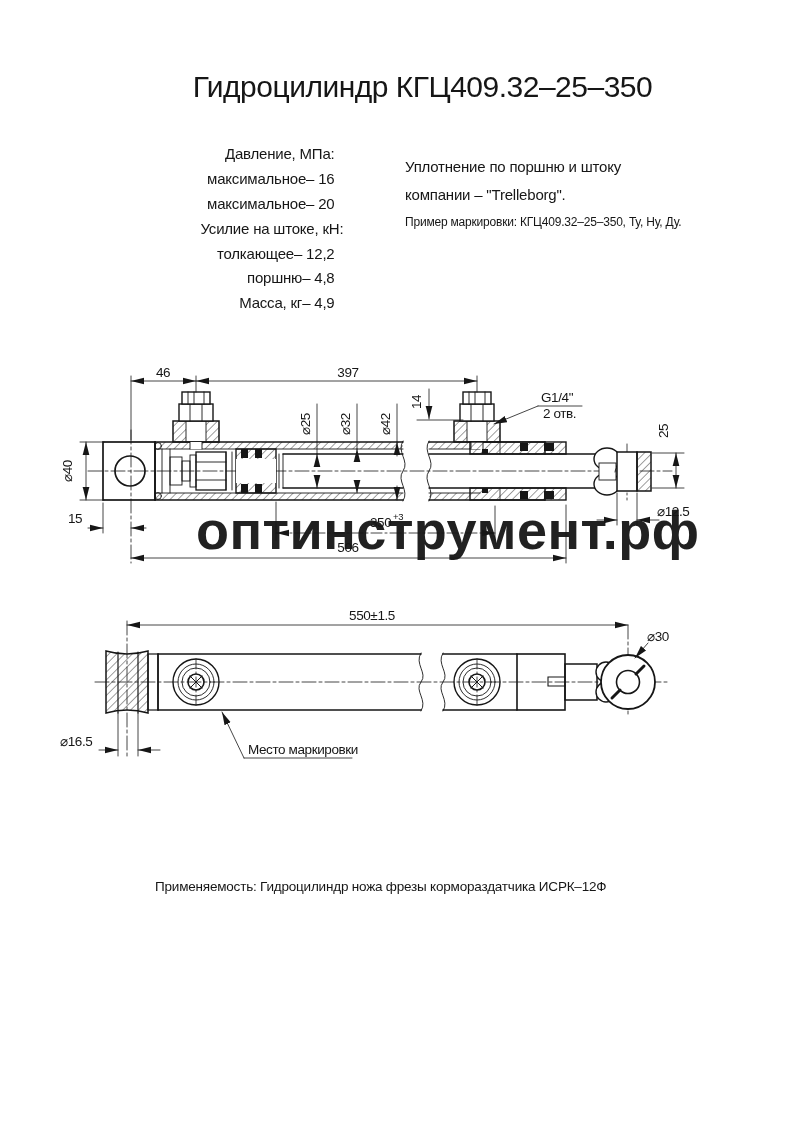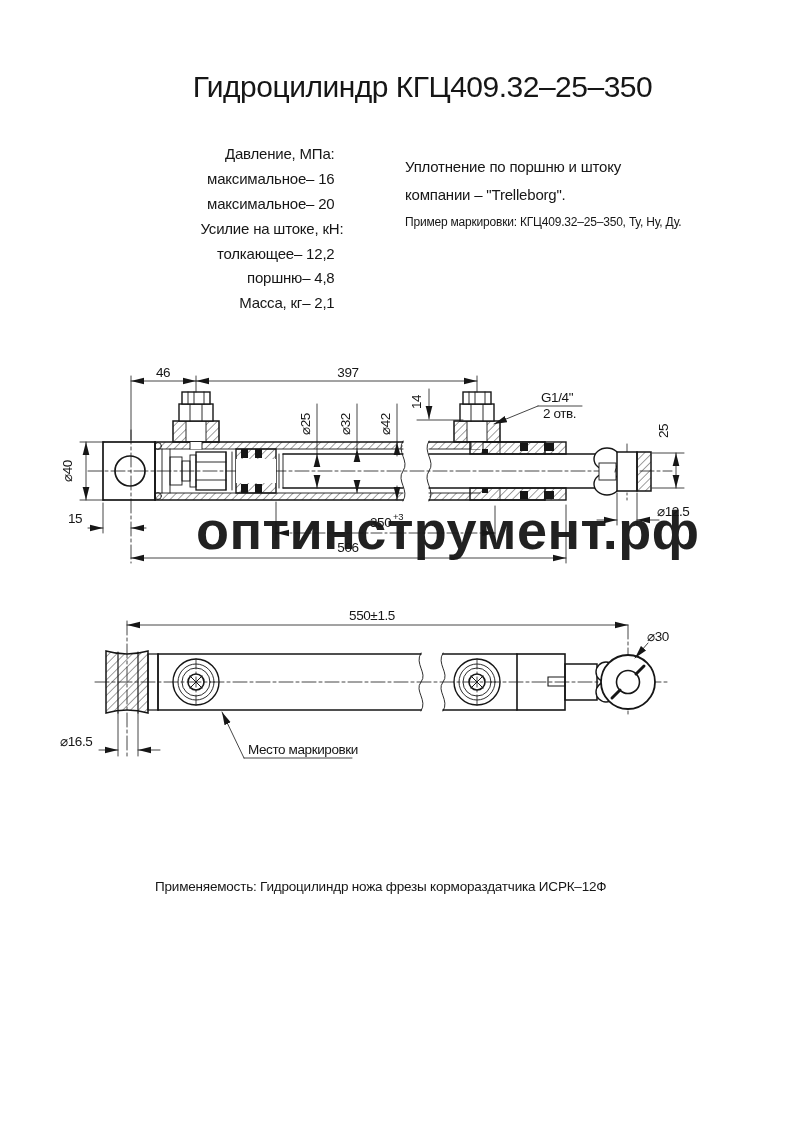--- a/index.html
+++ b/index.html
@@ -28,21 +28,21 @@
 
   <div class="title">Гидроцилиндр КГЦ409.32–25–350</div>
 
   <div class="specs">
     <div class="srow"><span class="slab">Давление, МПа:</span><span></span></div>
     <div class="srow"><span class="slab">максимальное</span><span>– 16</span></div>
     <div class="srow"><span class="slab">максимальное</span><span>– 20</span></div>
     <div class="srow"><span class="slab">Усилие на штоке, кН:</span><span></span></div>
     <div class="srow"><span class="slab">толкающее</span><span>– 12,2</span></div>
     <div class="srow"><span class="slab">поршню</span><span>– 4,8</span></div>
-    <div class="srow"><span class="slab">Масса, кг</span><span>– 2,1</span></div>
+    <div class="srow"><span class="slab">Масса, кг</span><span>– 4,9</span></div>
   </div>
 
   <div class="notes">
     <div class="n1">Уплотнение по поршню и штоку</div>
     <div class="n1">компании – "Trelleborg".</div>
     <div class="n2">Пример маркировки: КГЦ409.32–25–350, Ту, Ну, Ду.</div>
   </div>
 
   <div class="apps">Применяемость: Гидроцилиндр ножа фрезы кормораздатчика ИСРК–12Ф</div>
 

